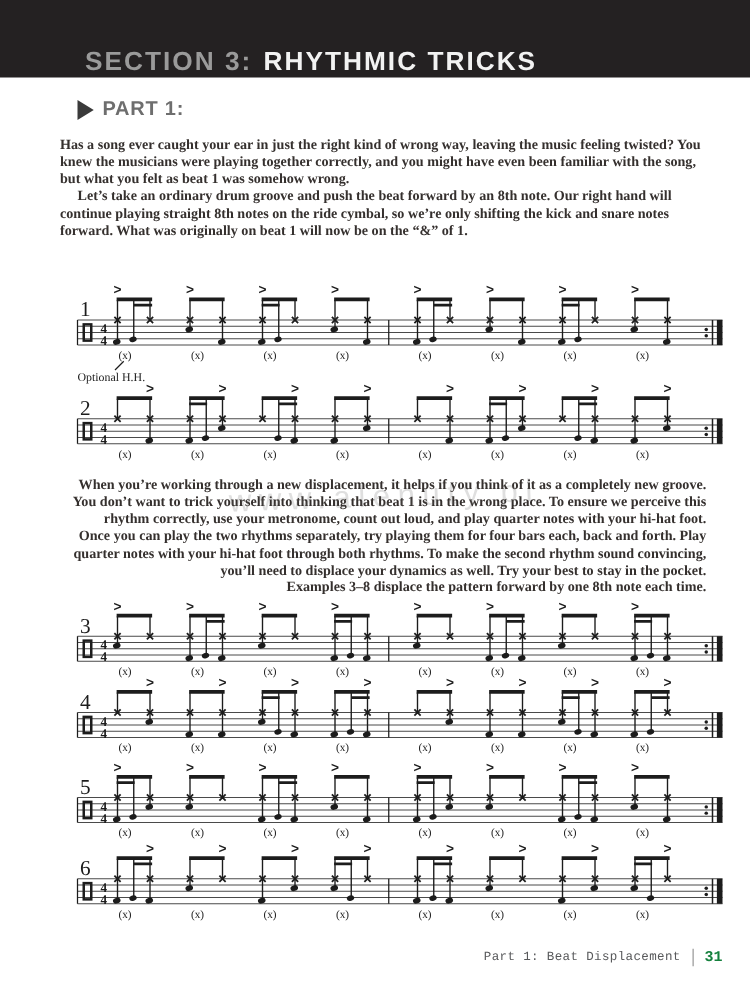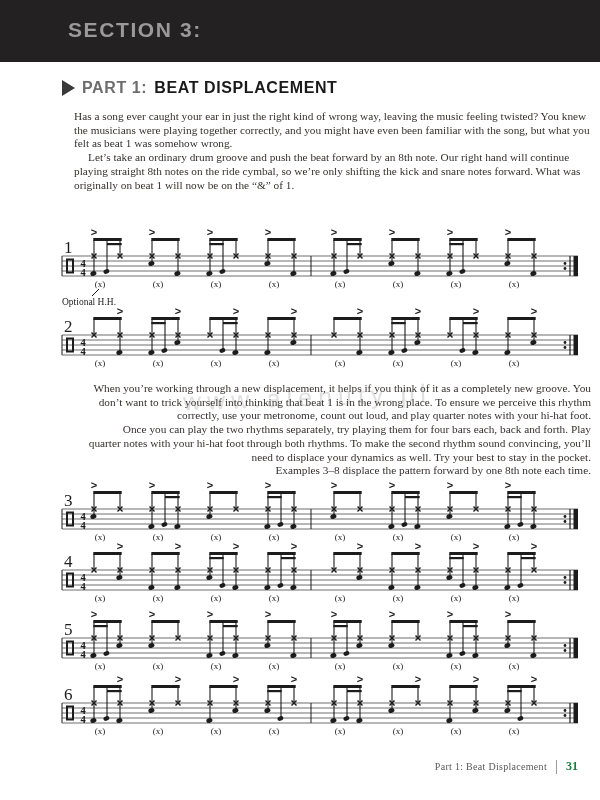--- a/index.html
+++ b/index.html
@@ -3,76 +3,76 @@
 <meta charset="utf-8">
 <style>
   * { margin:0; padding:0; box-sizing:border-box; }
   html,body { width:600px; height:800px; }
   body { background:#e9e9e9; font-family:"Liberation Serif", serif; }
   .page { position:relative; width:600px; height:800px; background:#ffffff; overflow:hidden; }
 
   .topbar {
     position:absolute; top:0; left:0; width:600px; height:62px;
     background:#242122; display:flex; align-items:flex-end;
-    padding:0 0 20px 68px;
+    padding:0 0 0 68px;
     font-family:"Liberation Sans", sans-serif; font-weight:bold;
     font-size:21px; letter-spacing:1.6px; white-space:nowrap;
   }
   .topbar .sec { color:#9a9a9a; margin-right:9px; }
   .topbar .ttl { color:#f2f2f2; }
 
   .part-heading {
     position:absolute; top:79px; left:62px; display:flex; align-items:center;
     font-family:"Liberation Sans", sans-serif; font-weight:bold;
     font-size:16px; letter-spacing:0.6px; white-space:nowrap;
   }
   .tri { width:0; height:0; border-left:13px solid #3a3a3a;
          border-top:8px solid transparent; border-bottom:8px solid transparent;
          margin-right:7px; }
   .part-prefix { color:#6e6e6e; margin-right:7px; }
   .part-title  { color:#1a1a1a; }
 
   .textblock {
-    position:absolute; left:74px; width:517px;
-    font-size:11.3px; line-height:13.7px; color:#35302e;
+    position:absolute; left:48px; width:517px;
+    font-size:11.3px; line-height:13.7px; color:#35302e;font-weight:bold;
   }
   .textblock p.indent { text-indent:14px; }
 
   .stave { position:absolute; left:48px; width:534px; height:86px; }
   .stave svg { display:block; }
 
   .watermark {
     position:absolute; left:183px; top:383px;
     font-family:"Liberation Sans", sans-serif;
     font-size:25px; letter-spacing:6px; color:rgba(110,110,110,0.22);
     transform:rotate(-2deg); white-space:nowrap; pointer-events:none;
   }
 
   .footer {
     position:absolute; top:759px; right:22px;
     display:flex; align-items:center; gap:9px;
-    font-family:Liberation Serif, serif;
+    font-family:Liberation Mono, monospace;
   }
   .footer .flabel { font-size:10px; color:#58595b; letter-spacing:0.3px; }
   .footer .fdiv { width:1px; height:14px; background:#9a9a9a; }
   .footer .fpage { font-size:12px; font-weight:bold; color:#15803d; }
 </style>
 </head>
 <body>
 
 <div class="page">
 
   <div class="topbar">
     <span class="sec">SECTION 3:</span>
+    <span class="ttl">RHYTHMIC TRICKS</span>
   </div>
 
   <div class="part-heading">
     <span class="tri"></span>
     <span class="part-prefix">PART 1:</span>
-    <span class="part-title">BEAT DISPLACEMENT</span>
   </div>
 
   <div class="textblock" style="top:110px;">
     <p>Has a song ever caught your ear in just the right kind of wrong way, leaving the music feeling twisted? You knew the musicians were playing together correctly, and you might have even been familiar with the song, but what you felt as beat 1 was somehow wrong.</p>
     <p class="indent">Let’s take an ordinary drum groove and push the beat forward by an 8th note. Our right hand will continue playing straight 8th notes on the ride cymbal, so we’re only shifting the kick and snare notes forward. What was originally on beat 1 will now be on the “&amp;” of 1.</p>
   </div>
 
   <div class="stave" id="stave-0" style="top:226px;">
       <svg width="534" height="86" viewBox="0 0 534 86">
         <line x1="14" y1="30" x2="530" y2="30" stroke="#4a4a4a" stroke-width="0.8"></line>

